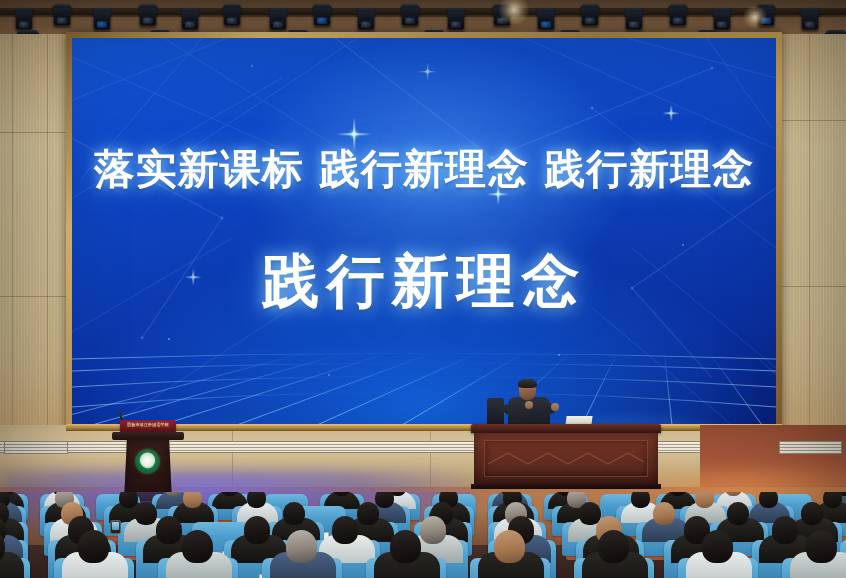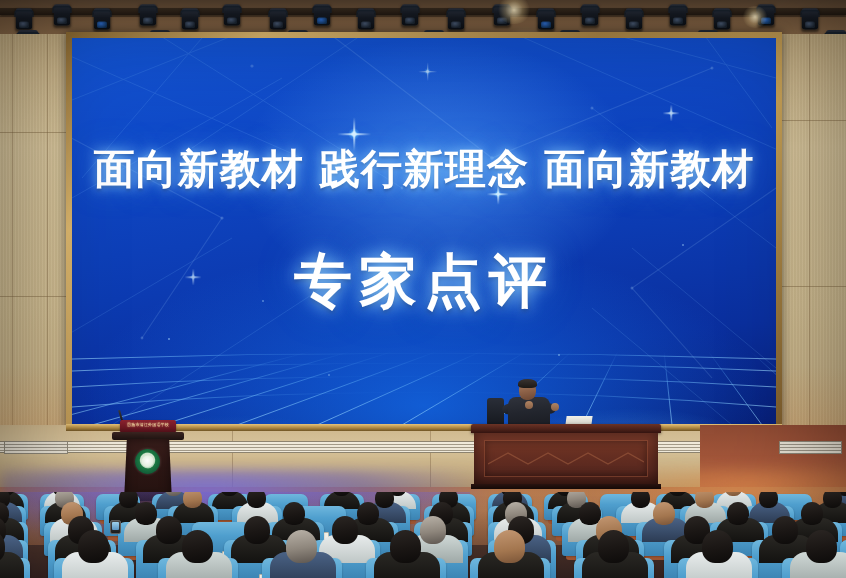--- a/index.html
+++ b/index.html
@@ -461,22 +461,22 @@
     <div class="sparkle" style="left:596px;top:72px;width:6px;height:6px;opacity:.8;"></div>
     <div class="sparkle" style="left:118px;top:236px;width:6px;height:6px;opacity:.7;"></div>
     <div class="sparkle" style="left:352px;top:30px;width:7px;height:7px;opacity:.75;"></div>
 
     <div class="dust" style="left:96px;top:300px;width:2px;height:2px;opacity:.7;"></div>
     <div class="dust" style="left:190px;top:262px;width:2px;height:2px;opacity:.55;"></div>
     <div class="dust" style="left:610px;top:206px;width:2px;height:2px;opacity:.6;"></div>
     <div class="dust" style="left:486px;top:316px;width:2px;height:2px;opacity:.6;"></div>
     <div class="dust" style="left:256px;top:336px;width:2px;height:2px;opacity:.5;"></div>
 
-    <div class="led-headline">面向新教材 践行新理念 面向新教材</div>
-    <div class="led-maintitle">专家点评</div>
+    <div class="led-headline">落实新课标 践行新理念 践行新理念</div>
+    <div class="led-maintitle">践行新理念</div>
   </div>
 
   <div class="backwall-low">
     <div class="seamv" style="left:232px;"></div>
     <div class="seamv" style="left:430px;"></div>
     <div class="seamv" style="left:512px;"></div>
     <div class="seamv" style="left:700px;"></div>
   </div>
   <div class="gold-band"></div>
   <div class="low-vent"></div>

